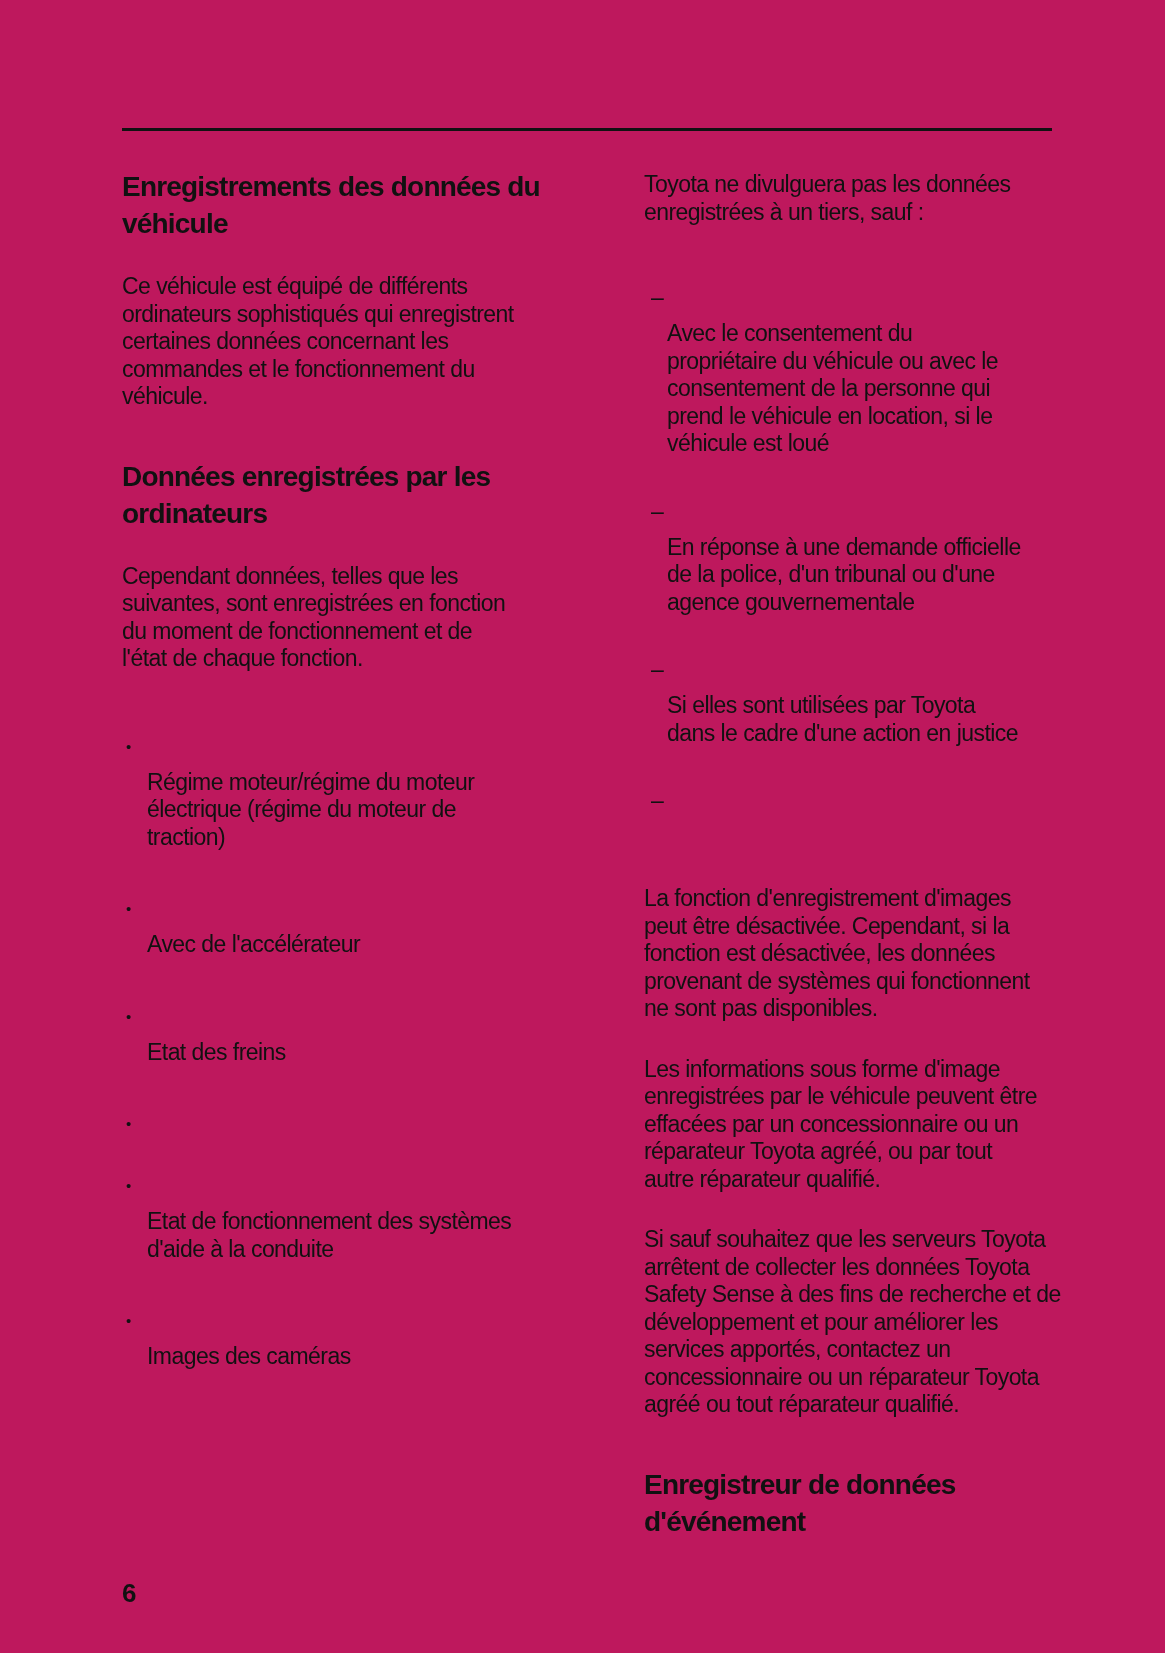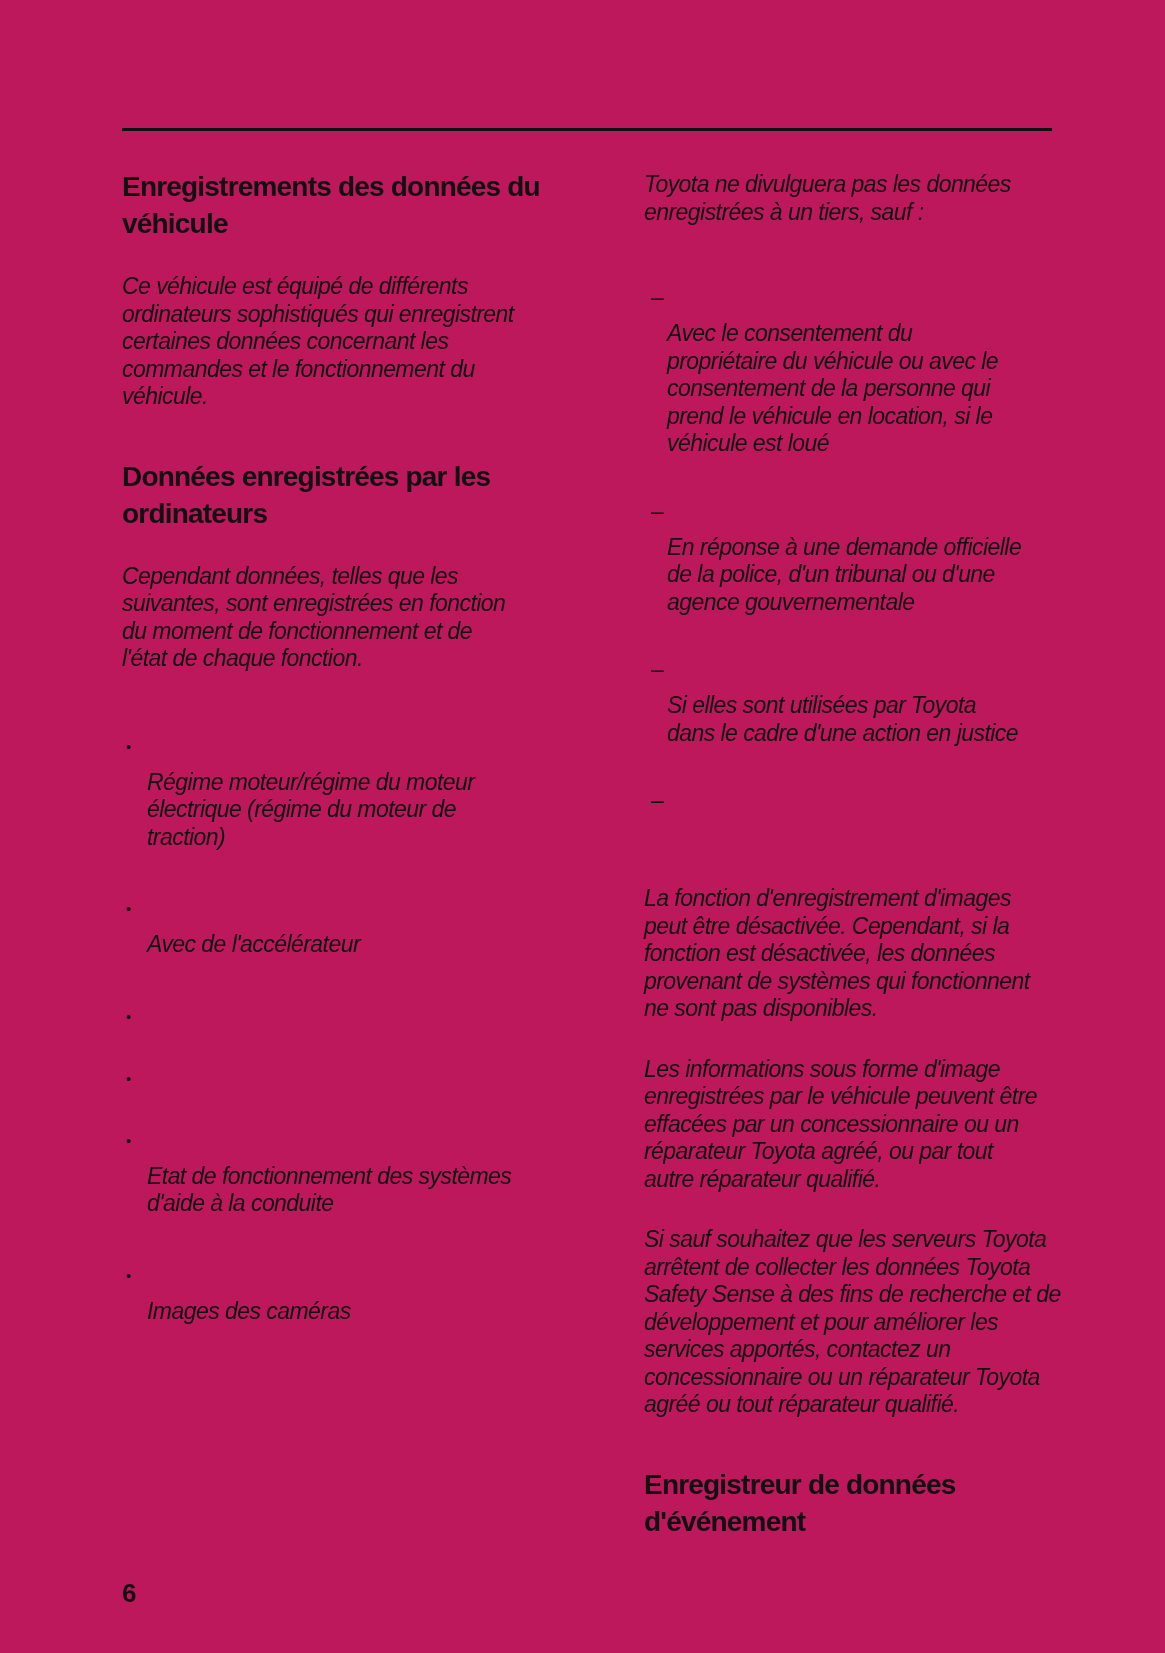--- a/index.html
+++ b/index.html
@@ -14,21 +14,21 @@
   }
   .top-rule {
     position:absolute; left:122px; top:128px;
     width:930px; height:3px; background:#111111;
   }
   .col { position:absolute; white-space:pre-line; }
   .col-left  { left:122px; top:150px; width:452px; }
   .col-right { left:644px; top:153px; width:456px; }
 
   .body-text, .para, .bullet-text, .dash-text, .sub {
-    font-size:23px; line-height:27.5px; letter-spacing:-0.55px;font-style:italic;
+    font-size:23px; line-height:27.5px; letter-spacing:-0.55px;
   }
   .para { margin:0 0 15px 0; }
   .para.mb6 { margin-bottom:6px; }
   .para.mb4 { margin-bottom:4px; }
 
   .h {
     font-size:28px; font-weight:bold; line-height:37px;
     letter-spacing:-0.8px; margin:-4px 0 13px 0;
   }
   .col > :first-child { margin-top:0; }
@@ -85,20 +85,21 @@
         <span class="bullet-text">Régime moteur/régime du moteur
 électrique (régime du moteur de
 traction)</span>
       </div>
       <div class="bullet-item">
         <span class="bullet-marker">•</span>
         <span class="bullet-text">Avec de l'accélérateur</span>
       </div>
       <div class="bullet-item">
         <span class="bullet-marker">•</span>
+        <span class="bullet-text">Etat des freins</span>
       </div>
       <div class="bullet-item">
         <span class="bullet-marker">•</span>
       </div>
       <div class="bullet-item">
         <span class="bullet-marker">•</span>
         <span class="bullet-text">Etat de fonctionnement des systèmes
 d'aide à la conduite</span>
       </div>
       <div class="bullet-item">

